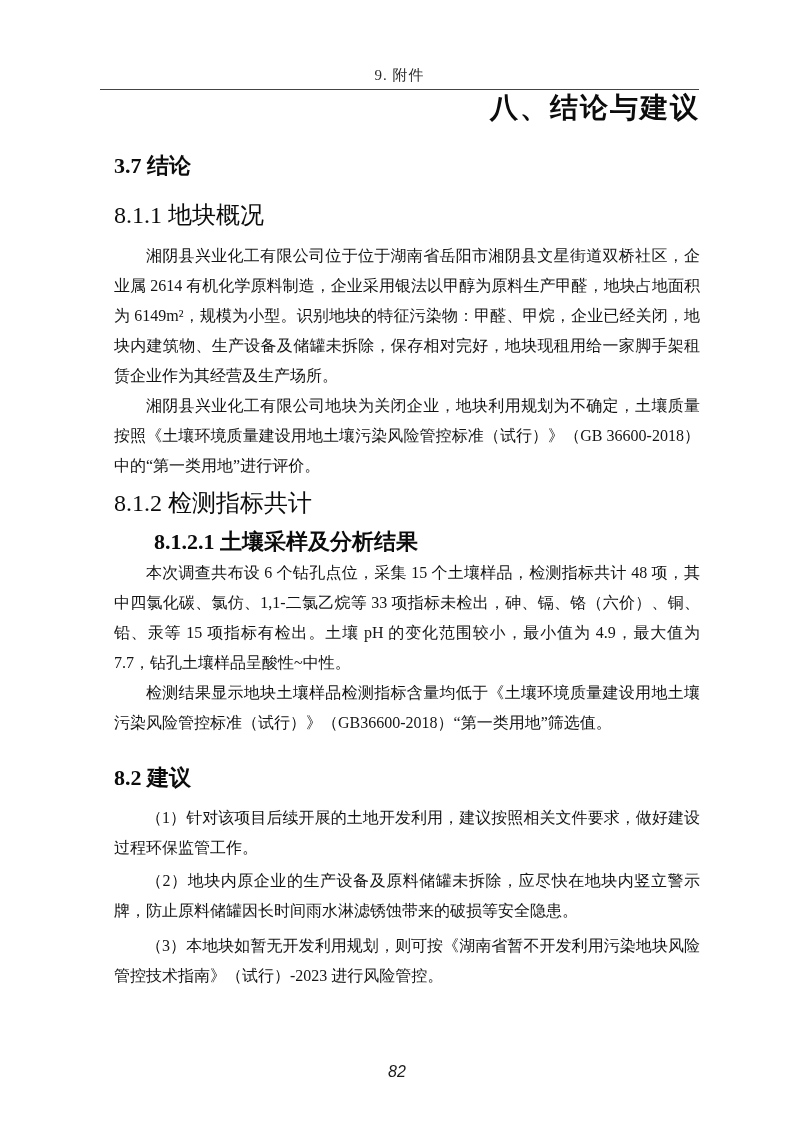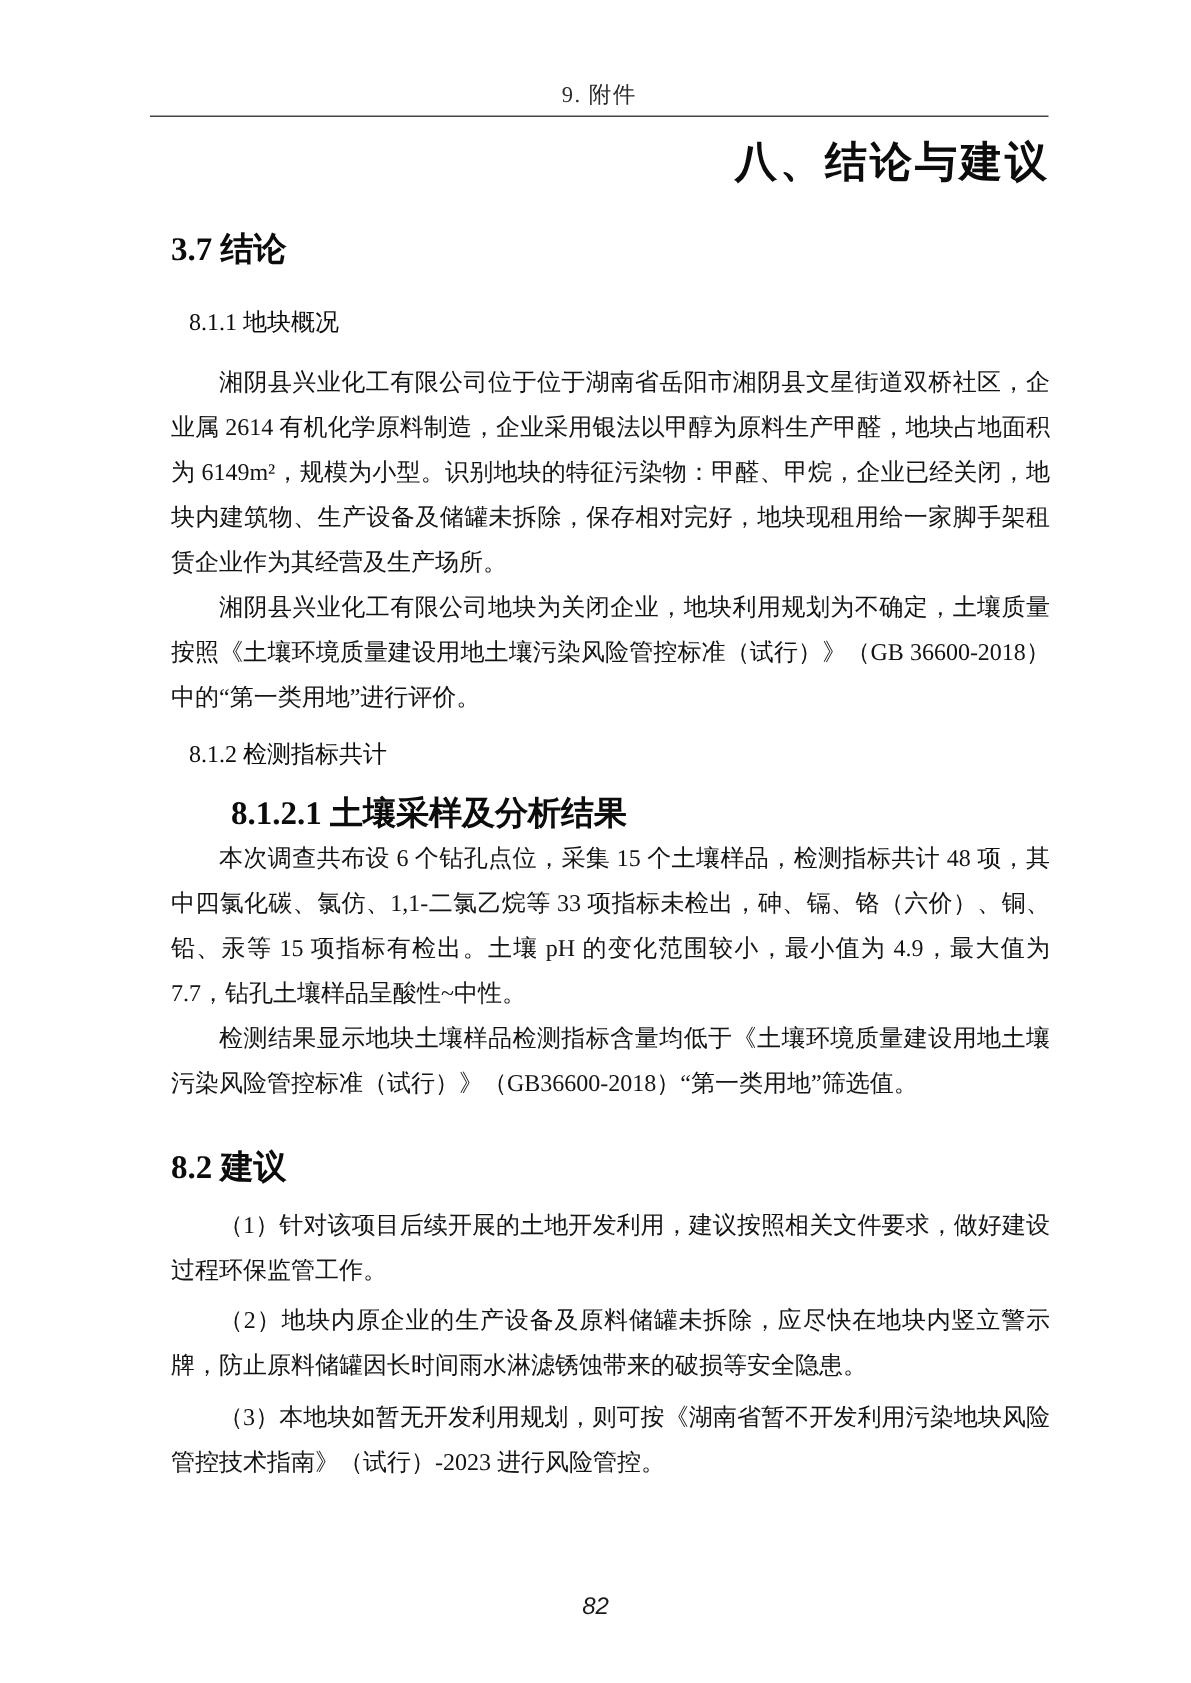--- a/index.html
+++ b/index.html
@@ -12,21 +12,21 @@
     width: 794px;
     height: 1122px;
     background: #ffffff;
     overflow: hidden;
     font-family: "Liberation Serif", "DejaVu Serif", serif;
     color: #121212;
   }
   
   .page-header {
     position: absolute;
-    top: 0;
+    top: 12px;
     left: 100px;
     right: 95px;
     height: 78px;
     box-sizing: border-box;
     border-bottom: 1.5px solid #444444;
     display: flex;
     align-items: flex-end;
     justify-content: center;
     padding-bottom: 4px;
   }
@@ -55,23 +55,23 @@
   h2.sec {
     margin: 0;
     font-size: 22px;
     font-weight: bold;
     line-height: 26px;
     color: #0c0c0c;
   }
   h2.sec-81 { margin-top: 28px; }
   h2.sec-82 { margin-top: 27px; }
   h3.subsec {
-    margin: 12px;
+    margin: 0;
     margin-top: 23px;
-    font-size: 16px;
+    font-size: 24px;
     font-weight: normal;
     line-height: 27px;
     color: #0c0c0c;
   }
   h3.subsec-812 { margin-top: 9px; }
   h4.subsubsec {
     margin: 0;
     margin-top: 13px;
     margin-left: 40px;
     font-size: 22px;

